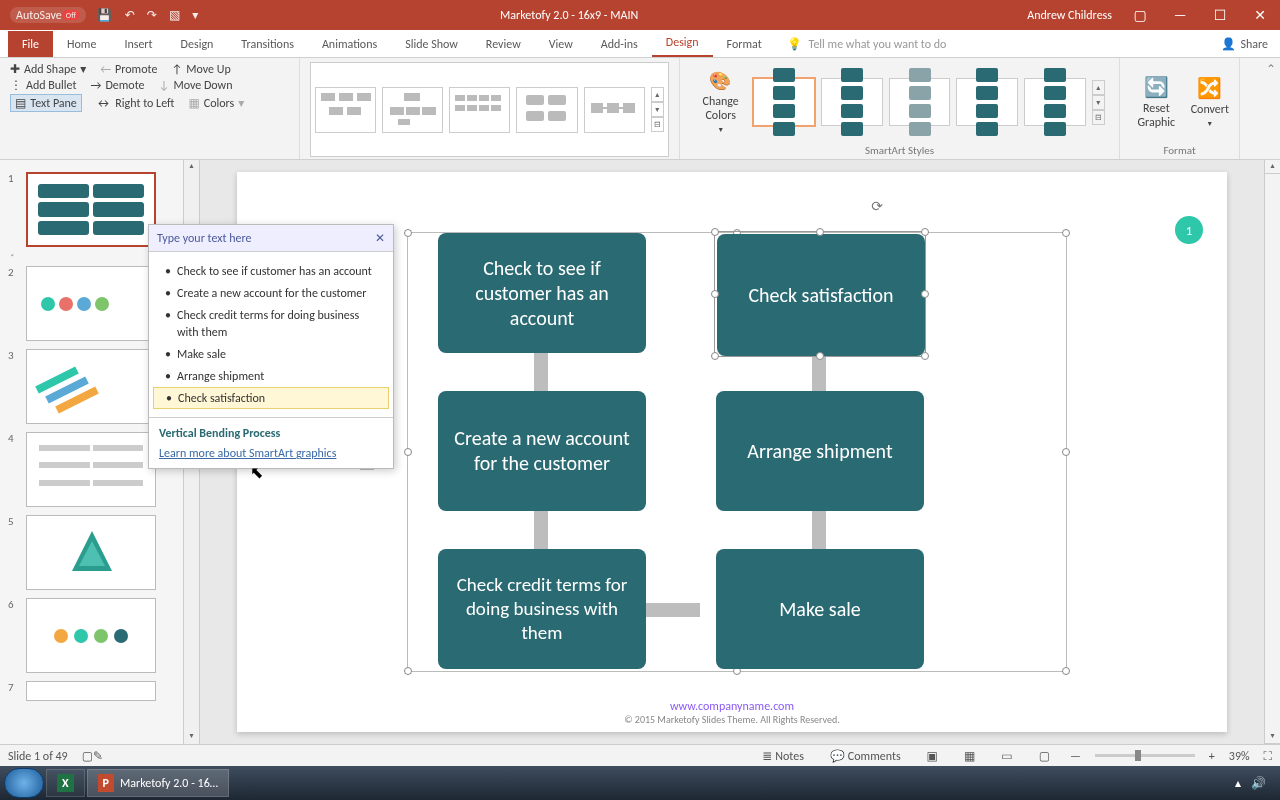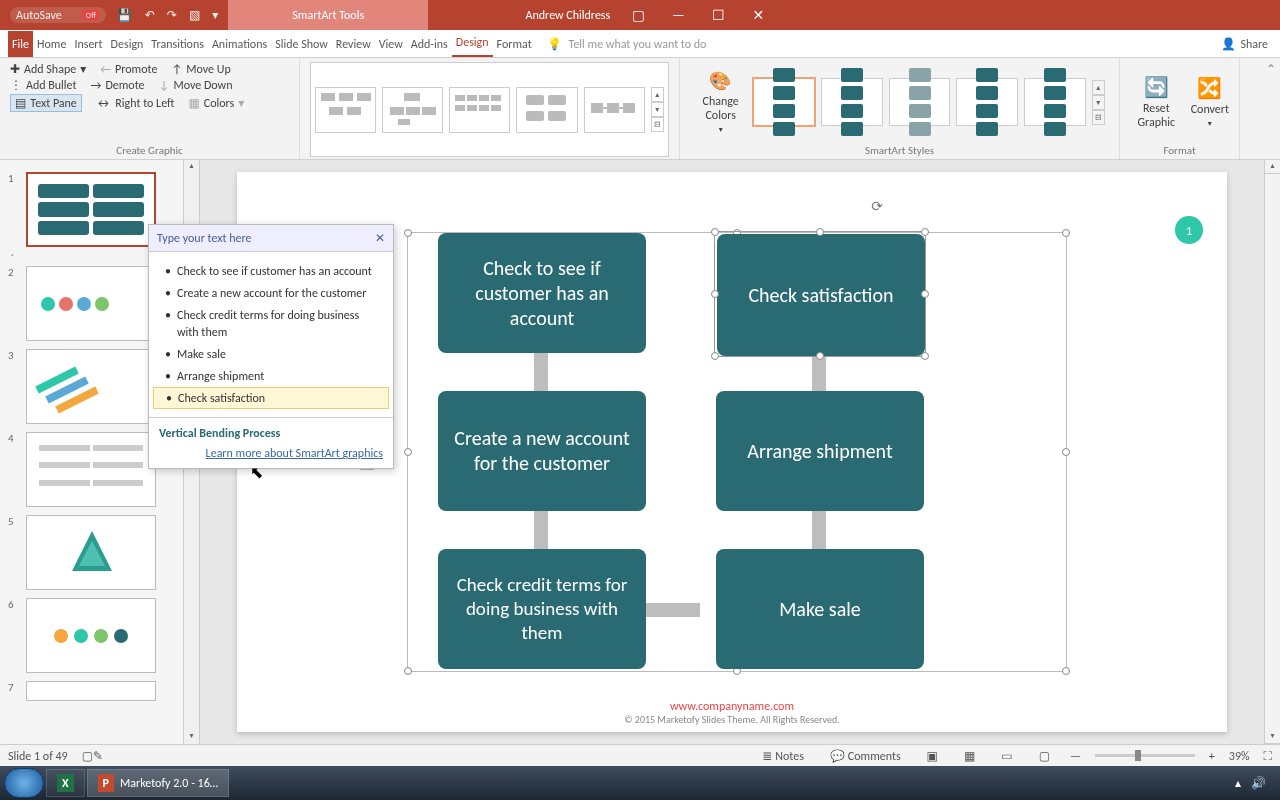--- a/index.html
+++ b/index.html
@@ -2,30 +2,30 @@
 <html><head>
 <meta charset="utf-8">
 <style>
 * { margin:0; padding:0; box-sizing:border-box; font-family:"Segoe UI","Calibri",sans-serif; font-size:12px; }
 body { background:#fff; width:1280px; height:800px; overflow:hidden; }
 
 
 .titlebar { height:30px; background:#b64330; display:flex; align-items:center; color:#fff; }
 .titlebar .qat { display:flex; align-items:center; gap:12px; padding:0 10px; opacity:.9; }
 .titlebar .qat span { font-size:12px; }
-.autosave { background:rgba(255,255,255,.15); border-radius:8px; padding:1px 6px; font-size:10px; display:flex; align-items:center; gap:20px;justify-content:center; }
+.autosave { background:rgba(255,255,255,.15); border-radius:8px; padding:1px 6px; font-size:10px; display:flex; align-items:center; gap:0;justify-content:center; }
 .title-center { flex:1; text-align:center; font-size:12px; }
 .title-smart { width:200px; text-align:center; background:#e2867b; align-self:stretch; display:flex; align-items:center; justify-content:center; }
 .title-user { width:190px; text-align:right; padding-right:8px; }
 .wincontrols { display:flex; }
 .wincontrols div { width:40px; text-align:center; font-size:14px; }
 
 
 .ribtabs { height:28px; background:#fff; display:flex; align-items:flex-end; border-bottom:1px solid #d0d0d0; padding-left:8px; }
-.ribtabs .tab { padding:6px 4px; color:#5a5a5a; cursor:pointer; }
+.ribtabs .tab { padding:6px 14px; color:#5a5a5a; cursor:pointer; }
 .ribtabs .tab.file { background:#b64330; color:#fff; }
 .ribtabs .tab.active { color:#b64330; border-bottom:2px solid #b64330; }
 .ribtabs .tell { flex:1; color:#999; padding:6px 12px; display:flex; align-items:center; gap:6px; }
 .ribtabs .share { padding:6px 12px; color:#5a5a5a; display:flex; align-items:center; gap:4px; }
 
 
 .ribbon { height:102px; background:#f3f3f3; border-bottom:1px solid #d0d0d0; display:flex; }
 .group { border-right:1px solid #ddd; padding:4px 10px 2px; display:flex; flex-direction:column; justify-content:space-between; }
 .grouplabel { text-align:center; color:#777; font-size:11px; padding-top:2px; }
 .creategfx { width:300px; }
@@ -81,21 +81,21 @@
 
 
 .textpane { position:absolute; left:148px; top:224px; width:246px; background:#fff; border:1px solid #bbb; box-shadow:2px 2px 8px rgba(0,0,0,.2); z-index:10; }
 .textpane .tphead { background:#eef; padding:6px 8px; display:flex; justify-content:space-between; color:#4a5a9a; font-size:12px; font-weight:400; border-bottom:1px solid #ccc; }
 .textpane .tplist { padding:8px 4px; }
 .textpane .tplist .bi { padding:3px 10px 3px 24px; position:relative; font-size:12px; color:#333; line-height:1.35; }
 .textpane .tplist .bi:before { content:"•"; position:absolute; left:12px; }
 .textpane .tplist .bi.hl { background:#fff7d6; border:1px solid #e8d070; padding-top:2px; padding-bottom:2px; }
 .textpane .tpdesc { border-top:1px solid #ccc; padding:8px 10px; font-size:11px; color:#555; }
 .textpane .tpdesc b { color:#2a6a72; display:block; margin-bottom:4px; font-size:12px; }
-.textpane .tpdesc a { color:#3a6aa8; text-decoration:underline; display:block; margin-top:6px;text-align:right; }
+.textpane .tpdesc a { color:#3a6aa8; text-decoration:underline; display:block; margin-top:6px; }
 .cursor { position:absolute; left:250px; top:463px; z-index:20; font-size:16px; }
 
 
 .statusbar { height:22px; background:#f3f3f3; border-top:1px solid #ccc; display:flex; align-items:center; padding:0 8px; color:#555; font-size:11px; gap:14px; }
 .statusbar .spacer { flex:1; }
 .statusbar .vbtn { padding:0 6px; display:flex; align-items:center; gap:3px; }
 .zoomslider { width:100px; height:3px; background:#ccc; position:relative; }
 .zoomslider .zh { position:absolute; left:40%; top:-4px; width:6px; height:11px; background:#888; }
 
 
@@ -119,21 +119,21 @@
     <span class="autosave">
         <span>AutoSave</span> 
         <span style="background:#ef4444;border-radius:6px;padding:0 4px;font-size:8px">Off</span>
       </span>
     <span>💾</span>
     <span>↶</span>
     <span>↷</span>
     <span>▧</span>
     <span>▾</span>
   </div>
-  <div class="title-smart">SmartArt Tools</div>
+  <div class="title-center">Marketofy 2.0 - 16x9 - MAIN</div>
   <div class="title-user">Andrew Childress</div>
   <div class="wincontrols">
     <div>▢</div>
     <div>—</div>
     <div>☐</div>
     <div>✕</div>
   </div>
 </div>
 
 <div class="ribtabs">
@@ -171,21 +171,20 @@
         <span>⋮ <span>Add Bullet</span></span>
         <span>→ <span>Demote</span></span>
         <span class="dim">↓ <span>Move Down</span></span>
       </div>
       <div class="row">
         <span style="background:#d9e6f2;border:1px solid #9abdde;padding:1px 4px">▤ <span>Text Pane</span></span>
         <span>↔ <span>Right to Left</span></span>
         <span class="dim">▦ <span>Colors</span> ▾</span>
       </div>
     </div>
-    <div class="grouplabel">Create Graphic</div>
   </div>
 
   <div class="group layouts">
     <div class="gal">
       <div class="laythumb">
           <svg>
             <rect x="2" y="2" width="14" height="8" fill="#bbb"></rect>
             <rect x="20" y="2" width="14" height="8" fill="#bbb"></rect>
             <rect x="38" y="2" width="14" height="8" fill="#bbb"></rect>
             <rect x="10" y="16" width="14" height="8" fill="#bbb"></rect>
@@ -419,21 +418,21 @@
             <div class="selh" style="right:-4px;top:-4px"></div>
           <div class="selh" style="left:-4px;top:50%;margin-top:-4px"></div>
             <div class="selh" style="right:-4px;top:50%;margin-top:-4px"></div>
           <div class="selh" style="left:-4px;bottom:-4px"></div>
             <div class="selh" style="left:50%;bottom:-4px;margin-left:-4px"></div>
             <div class="selh" style="right:-4px;bottom:-4px"></div>
         </div>
       </div>
 
       <div class="slidefooter">
-        <div style="color:#ef4444">www.companyname.com</div>
+        <div style="color:#8b5cf6">www.companyname.com</div>
         <div class="sub">© 2015 Marketofy Slides Theme. All Rights Reserved.</div>
       </div>
     </div>
     <div class="expand-tab">›</div>
   </div>
 
   <div class="workscroll">
       <div class="a">▴</div>
       <div class="track"></div>
       <div class="a">▾</div>

